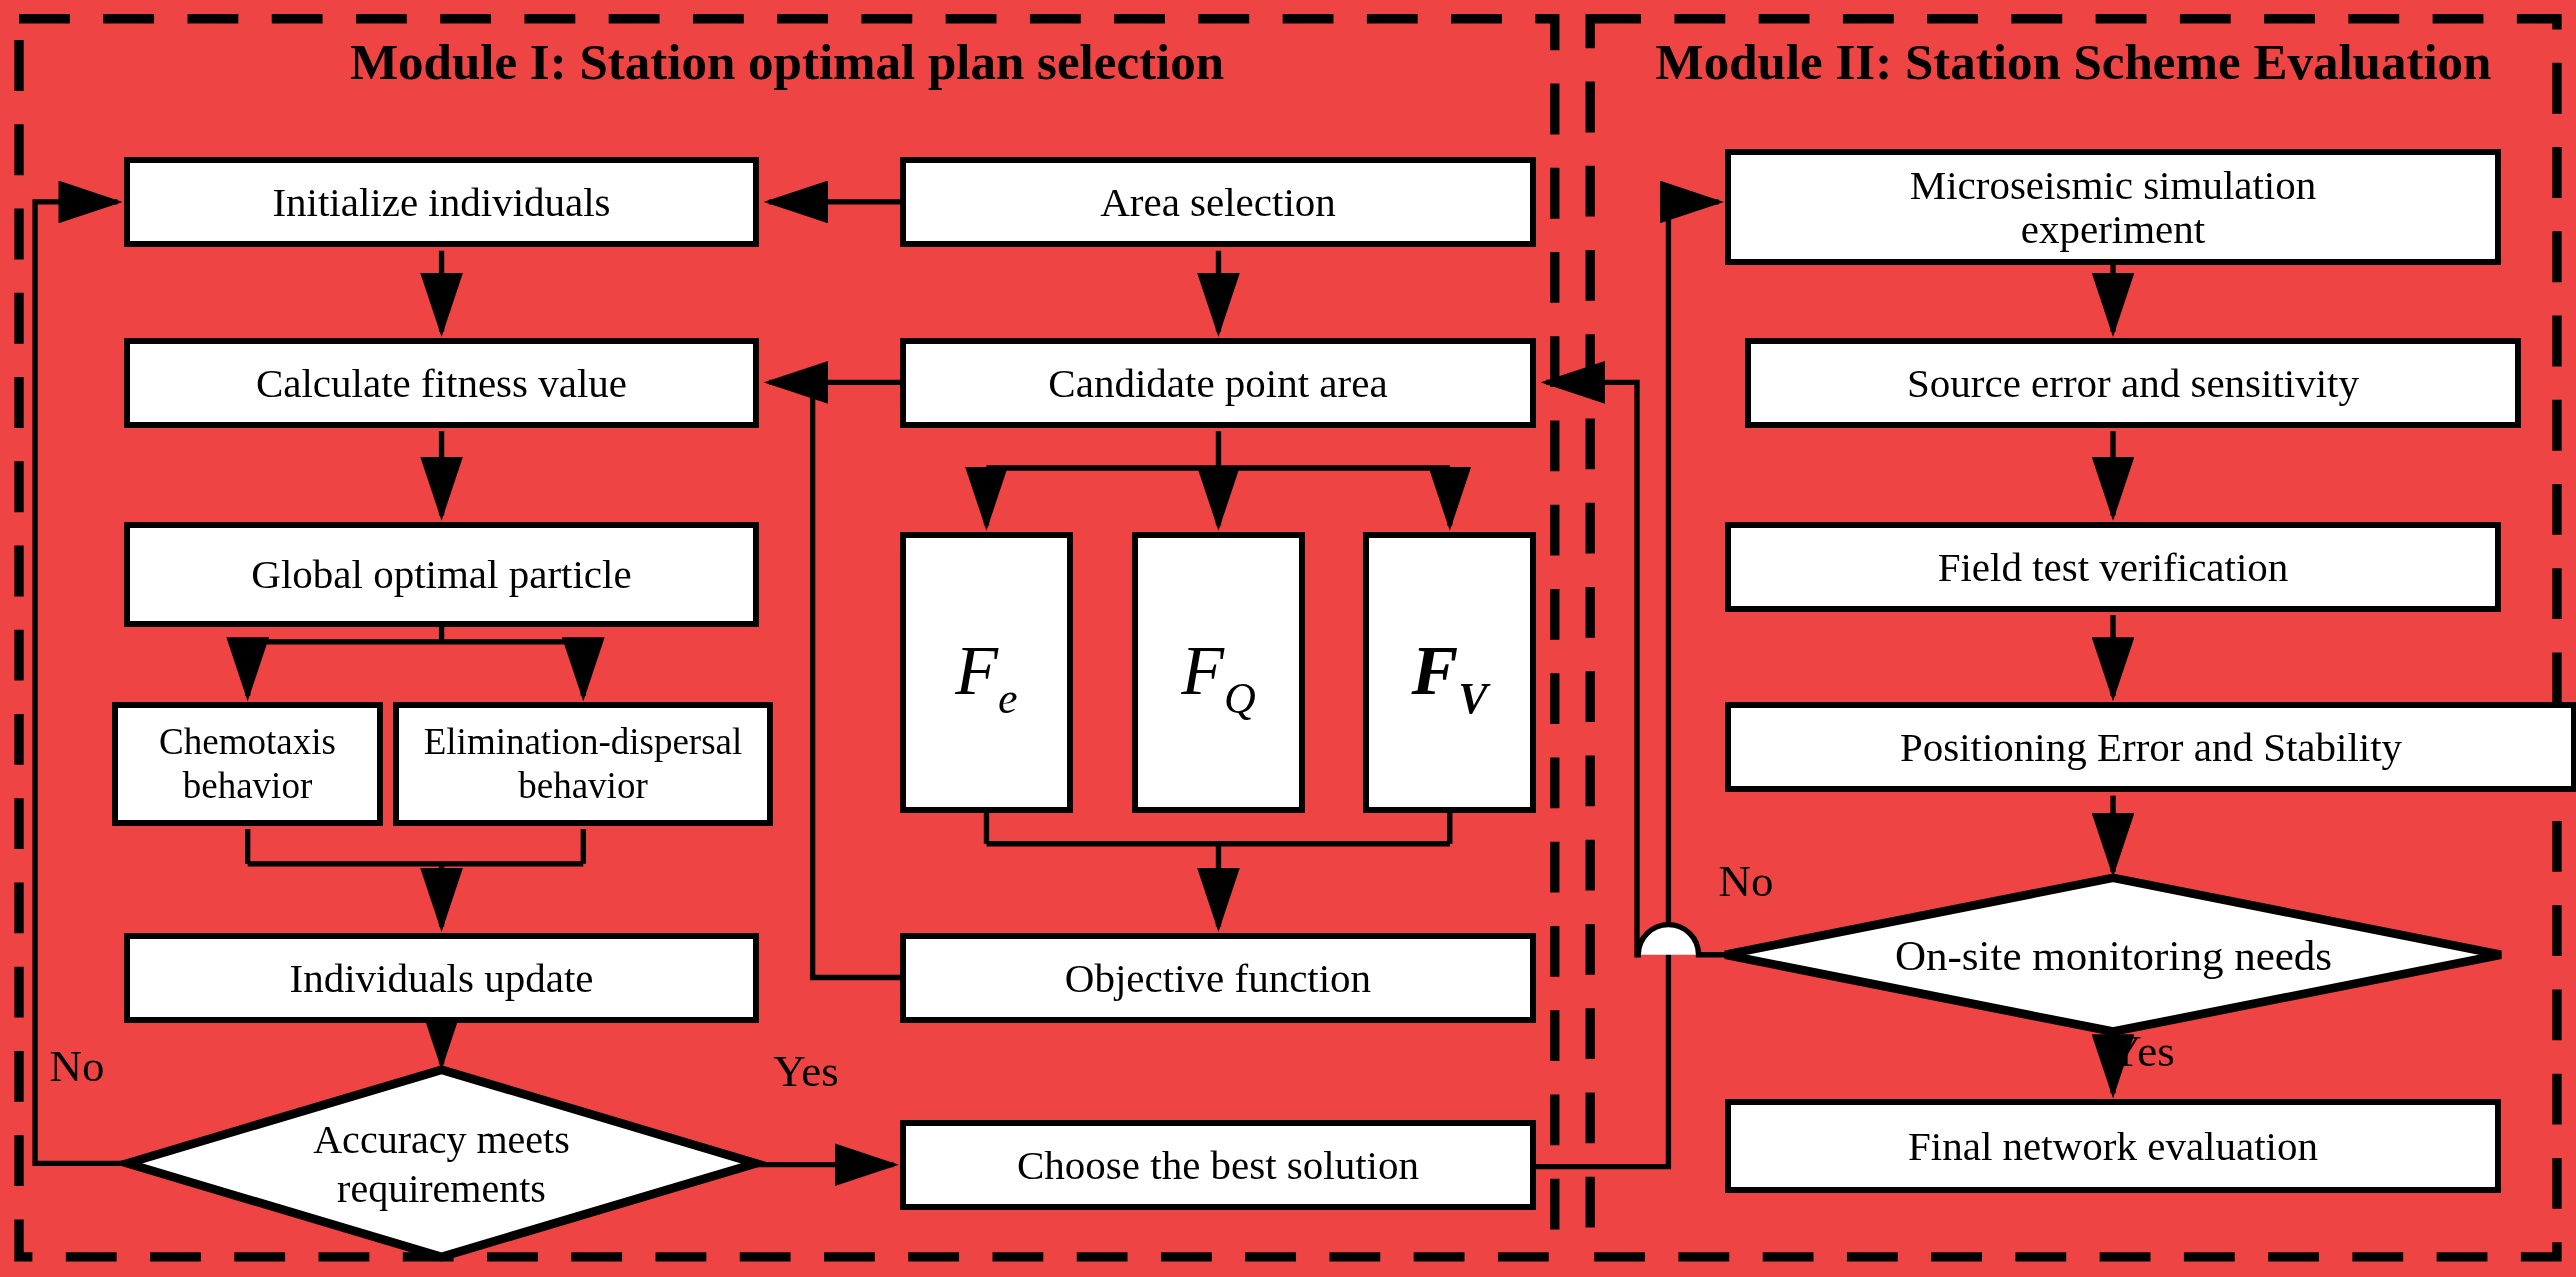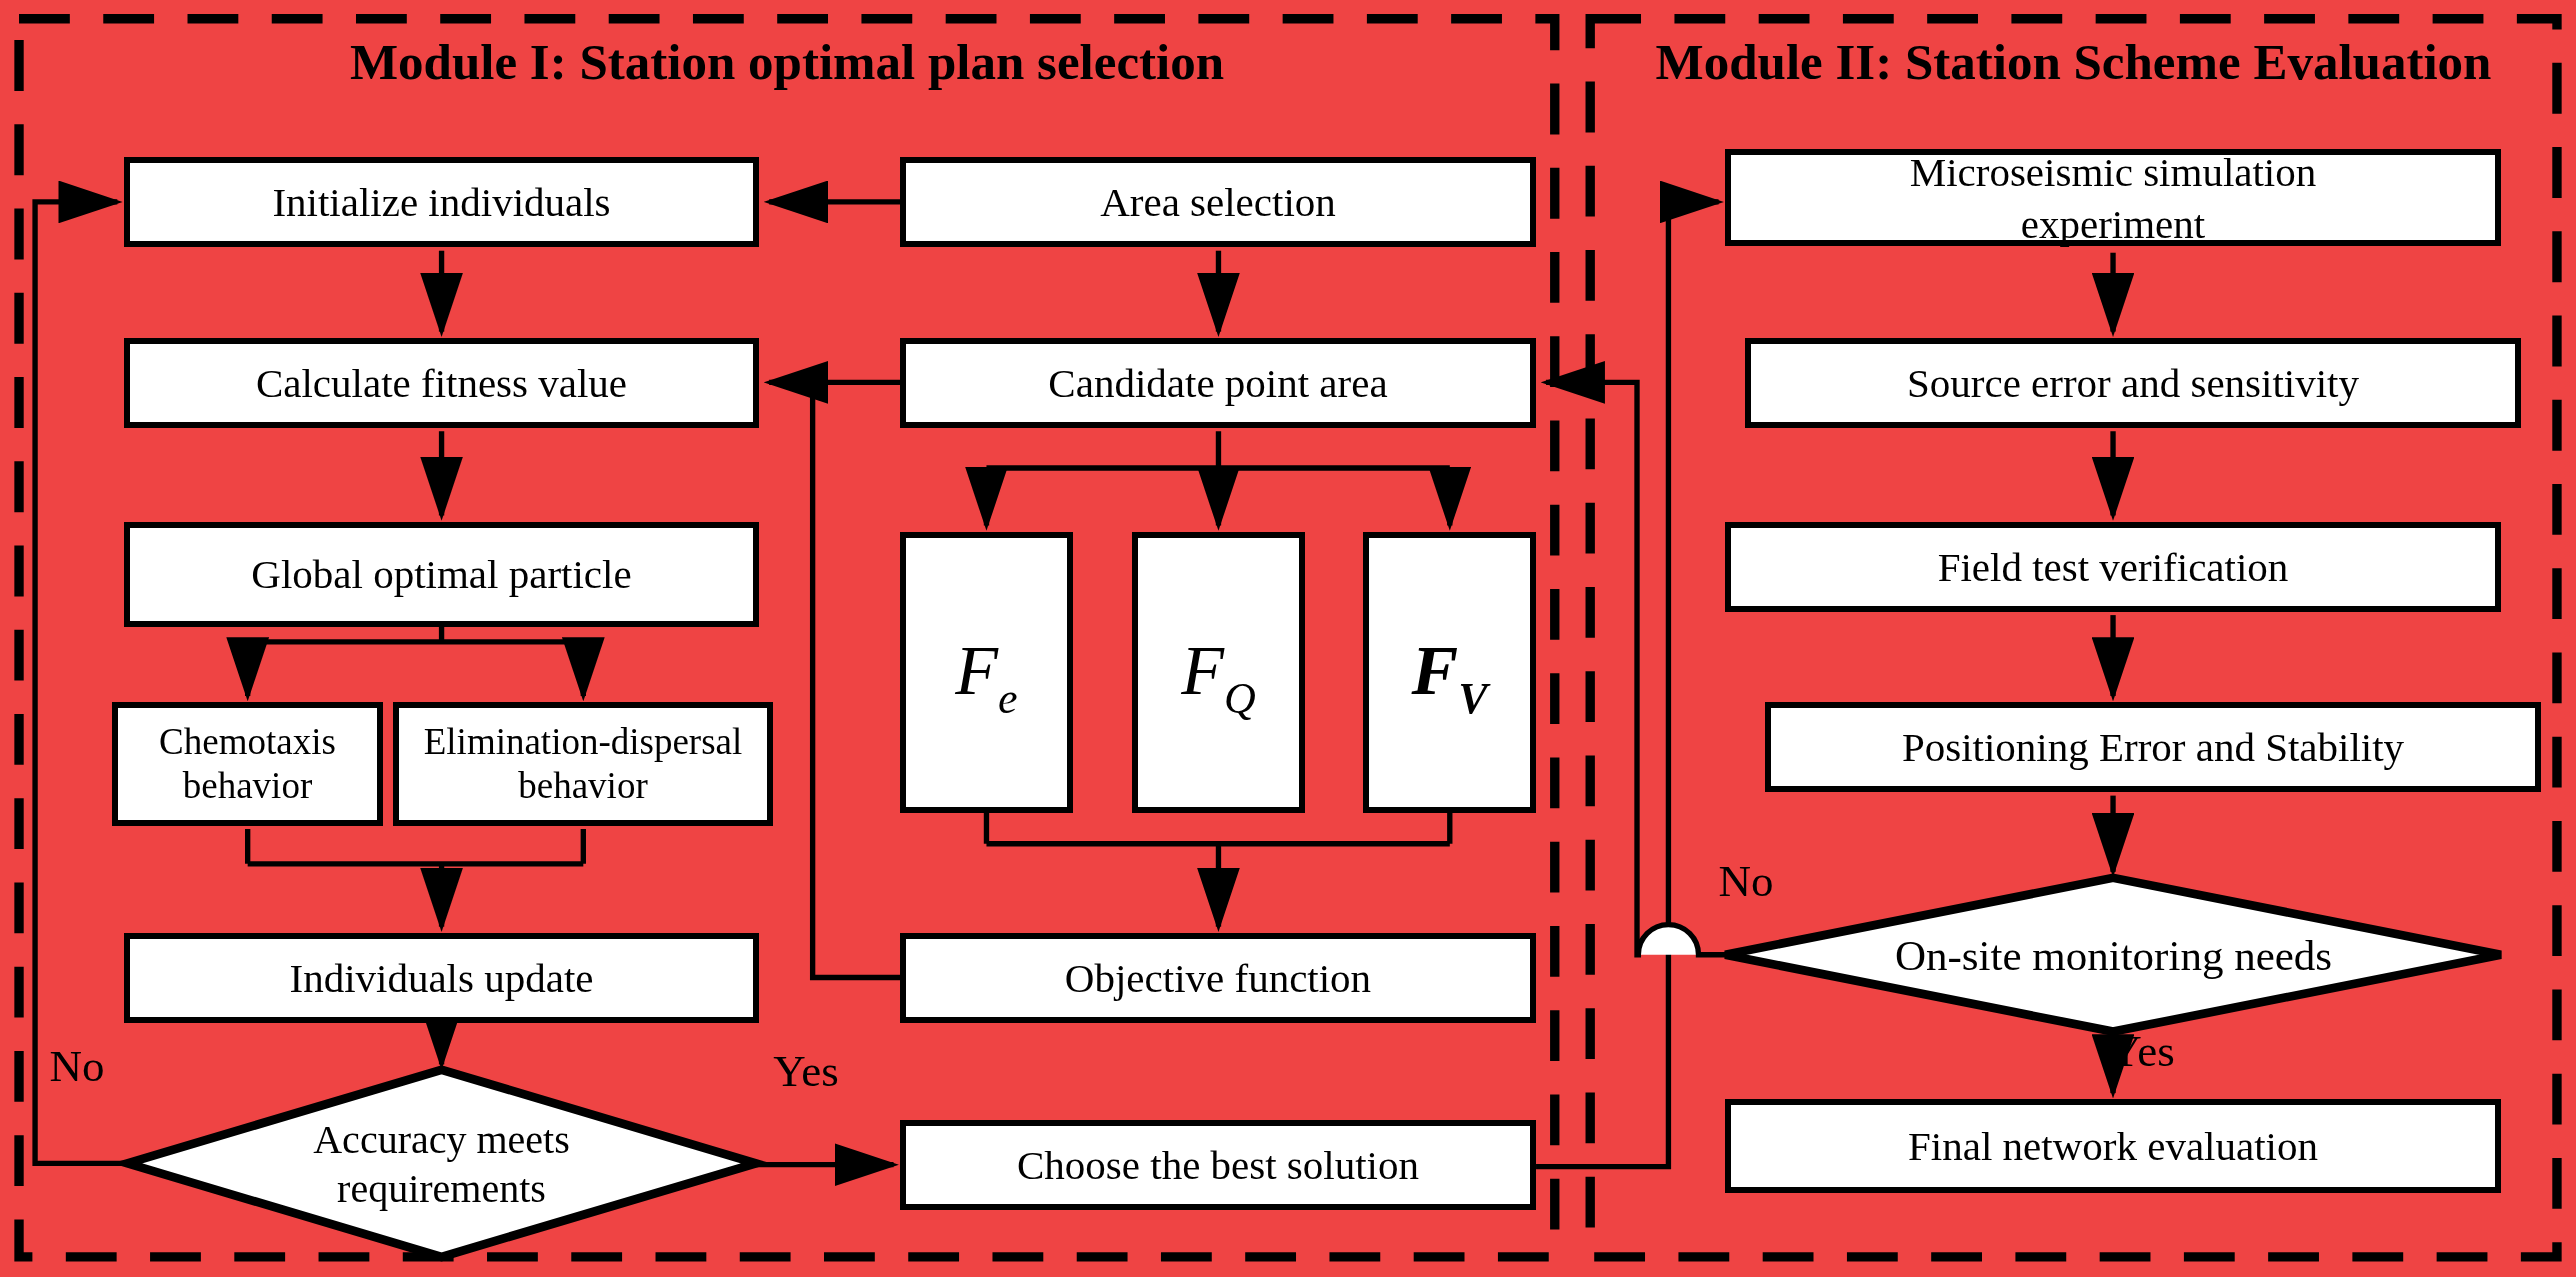--- a/index.html
+++ b/index.html
@@ -118,30 +118,30 @@
   <div class="node" style="left:900px;top:933px;width:636px;height:90px;">
     <span class="inner">Objective function</span>
   </div>
   <div class="node" style="left:900px;top:1120px;width:636px;height:90px;">
     <span class="inner">Choose the best solution</span>
   </div>
 
   <div class="blabel" style="left:20px;top:1040px;">No</div>
   <div class="blabel" style="left:749px;top:1045px;">Yes</div>
 
-  <div class="node" style="left:1725px;top:149px;width:776px;height:97px;line-height:52px;">
+  <div class="node" style="left:1725px;top:149px;width:776px;height:116px;line-height:44px;">
     <span class="inner" style="width:548px;">Microseismic simulation experiment</span>
   </div>
   <div class="node" style="left:1725px;top:338px;width:776px;height:90px;margin-left:20px;">
     <span class="inner">Source error and sensitivity</span>
   </div>
   <div class="node" style="left:1725px;top:522px;width:776px;height:90px;">
     <span class="inner">Field test verification</span>
   </div>
-  <div class="node" style="left:1725px;top:702px;width:776px;height:90px;margin-left:40px;">
+  <div class="node" style="left:1725px;top:702px;width:852px;height:90px;">
     <span class="inner">Positioning Error and Stability</span>
   </div>
   <div class="dlabel dlabel2" style="left:1779px;top:927px;width:669px;height:56px;">
     <span class="inner">On-site monitoring needs</span>
   </div>
   <div class="node" style="left:1725px;top:1099px;width:776px;height:94px;">
     <span class="inner">Final network evaluation</span>
   </div>
 
   <div class="blabel" style="left:1689px;top:855px;">No</div>

